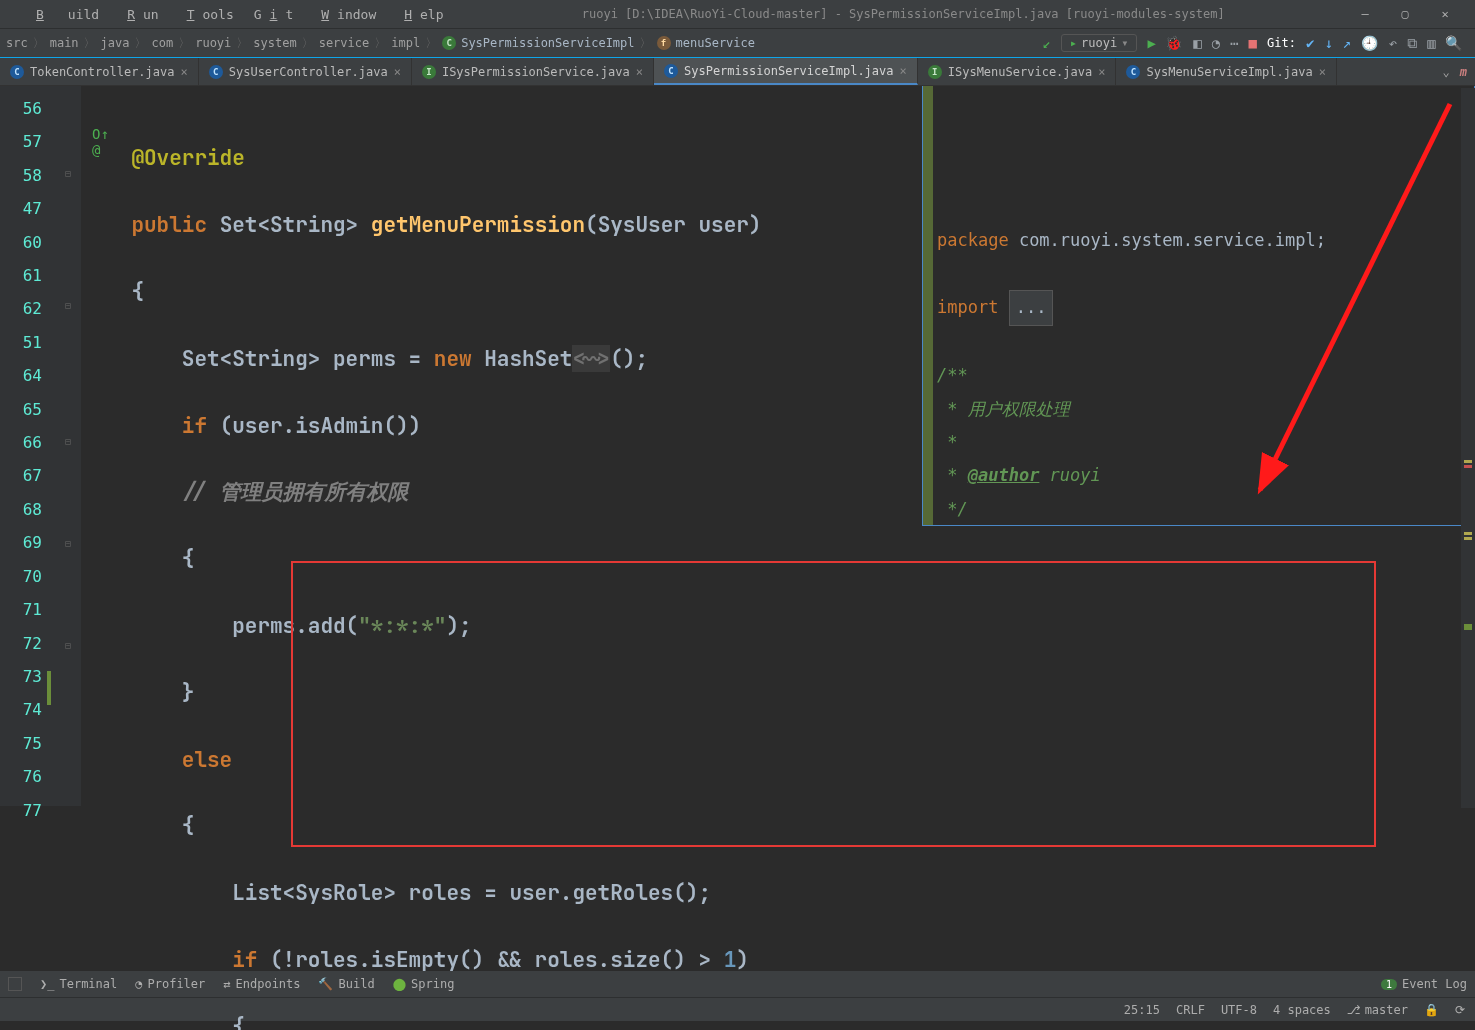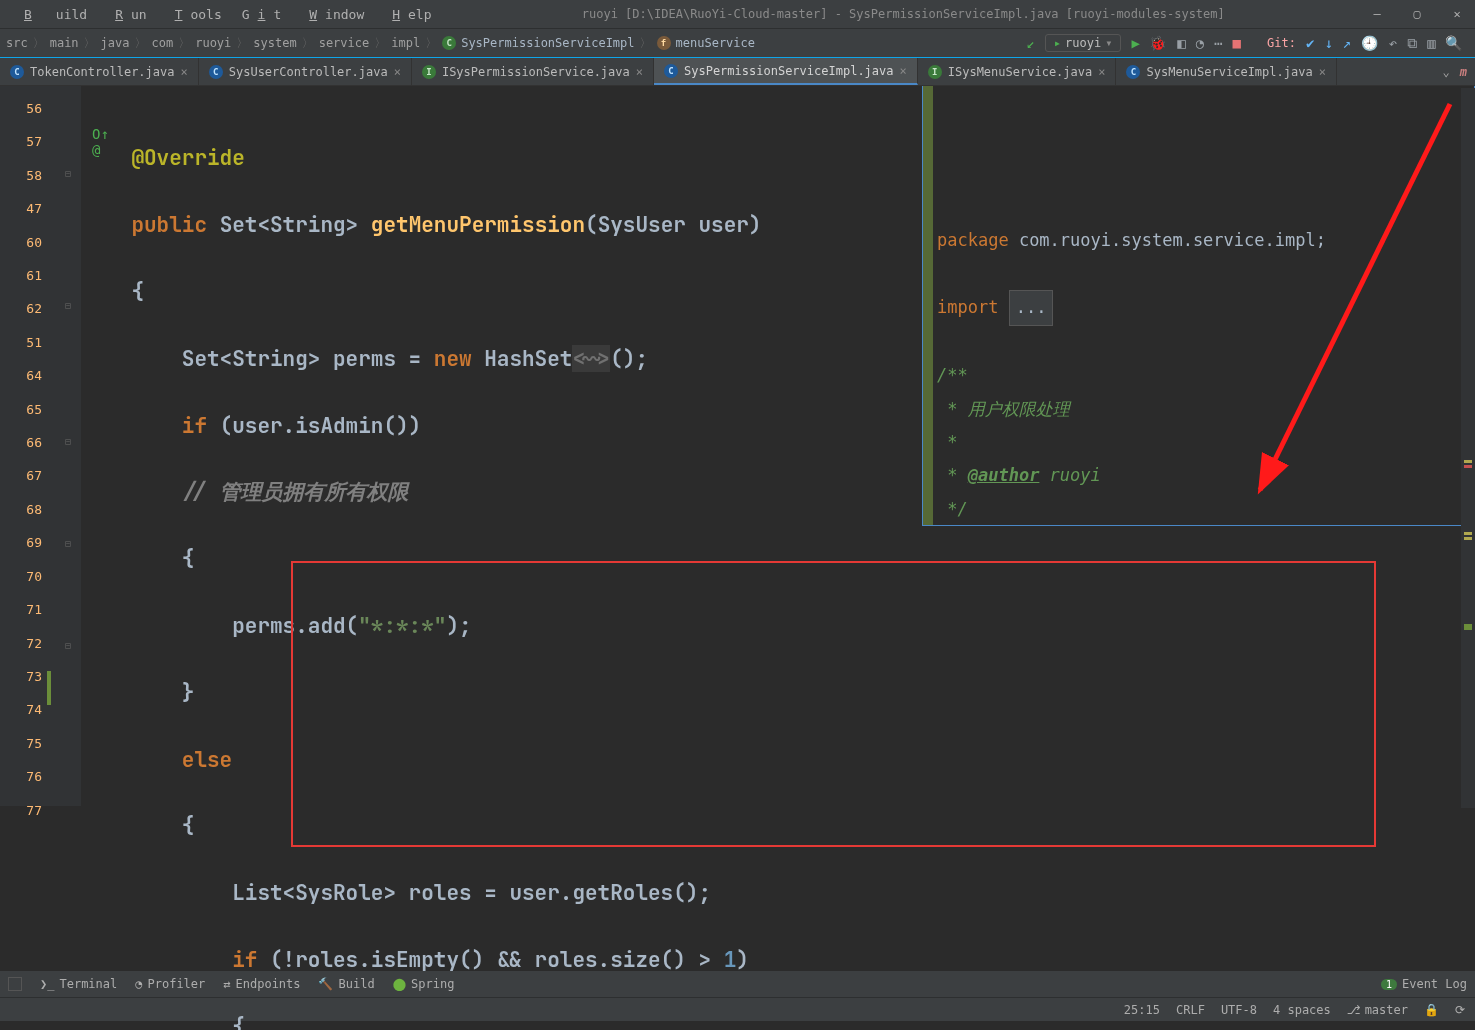--- a/index.html
+++ b/index.html
@@ -1,52 +1,52 @@
 <!DOCTYPE html>
 <html><head>
 <meta charset="utf-8">
 <style>
   * { margin:0; padding:0; box-sizing:border-box; }
   body { width:1475px; height:1030px; background:#2b2b2b; font-family:"Segoe UI",Consolas,monospace; font-size:13px; color:#a9b7c6; overflow:hidden; position:relative;}
   
-  .titlebar { height:28px; background:#3c3f41; display:flex; align-items:center; padding:0 8px; color:#b0b0b0;}
+  .titlebar { height:28px; background:#3c3f41; display:flex; align-items:center; padding:0 20px; color:#b0b0b0;}
   .menu { display:flex; gap:4px; }
   .menu span { padding:2px 8px; }
   .title { flex:1; text-align:center; font-size:12px; color:#8a8a8a;}
   .winbtns { display:flex; gap:20px; color:#b0b0b0; font-size:12px;}
   .winbtns span{width:20px;text-align:center;}
   
   .navbar { height:30px; background:#3c3f41; border-top:1px solid #2d2f30; border-bottom:1px solid #0ea5e9; display:flex; align-items:center; padding:0 6px; font-size:12px; color:#a0a0a0;}
   .crumb { display:flex; align-items:center; gap:2px;}
   .crumb .sep{color:#6a6a6a; padding:0 3px;}
   .crumb .cls{color:#a9b7c6;}
   .crumb .ico{display:inline-flex;width:14px;height:14px;border-radius:50%;align-items:center;justify-content:center;font-size:9px;font-weight:bold;margin-right:3px;}
   .ico-c{background:#3a7a3a;color:#c8e6c9;}
   .ico-f{background:#7a5a3a;color:#ffd9a0;}
   .navspacer{flex:1;}
   .navbtns{display:flex;align-items:center;gap:10px;padding-right:6px;}
   .navbtns .glyph{color:#9aa0a6;font-size:14px;}
   .navbtns .green{color:#4caf50;}
   .navbtns .red{color:#e57373;}
   .navbtns .blue{color:#64b5f6;}
-  .navbtns .label{color:#fca5a5;margin-left:16px;}
+  .navbtns .label{color:#ffffff;}
   .run-cfg{display:flex;align-items:center;border:1px solid #555;border-radius:3px;padding:1px 8px;gap:4px;color:#bdbdbd;}
   
   .tabs { height:28px; background:#3c3f41; display:flex; align-items:center; border-bottom:1px solid #323232; font-size:12px; overflow:hidden;}
   .tab { display:flex; align-items:center; gap:6px; padding:0 10px; height:100%; border-right:1px solid #323232; color:#bbb;}
   .tab.active { background:#4e5254; color:#d4d4d4; border-bottom:2px solid #4a88c7;}
   .tab .ico{width:14px;height:14px;border-radius:50%;display:inline-flex;align-items:center;justify-content:center;font-size:9px;font-weight:bold;}
   .ico-blue{background:#1e5a9a;color:#bfe3ff;}
   .ico-green{background:#3a7a3a;color:#c8e6c9;}
   .tab .x{color:#888;font-size:12px;}
   .tabs .more{margin-left:auto;padding:0 10px;color:#aaa;}
   .tabs .mcorner{padding-right:8px;font-style:italic;font-weight:bold;color:#c97f7f;}
   
   .editor-wrap{display:flex;height:720px;background:#2b2b2b;position:relative;}
-  .gutter{width:45px;background:#313335;text-align:right;padding:6px 3px 0 0;color:#fdba74;font-family:Consolas,monospace;font-size:13px;line-height:33.4px;}
+  .gutter{width:45px;background:#313335;text-align:right;padding:6px 3px 0 0;color:#5eead4;font-family:Consolas,monospace;font-size:16px;line-height:33.4px;}
   .gutter div{position:relative;}
   .gicons{width:36px;background:#313335;position:relative;}
   .fold{position:absolute;color:#5a5a5a;font-size:10px;}
   .vcs{position:absolute;left:2px;width:4px;background:#6b8e3a;}
   .code{flex:1;font-family:Consolas,"JetBrains Mono",monospace;font-size:21px;line-height:33.4px;white-space:pre;padding-top:22px;position:relative;font-weight:bold;}
   .code .ln{height:33.4px;}
   .ann{color:#bbb529;}
   .kw{color:#cc7832;}
   .typ{color:#a9b7c6;}
   .mname{color:#ffc66d;}

